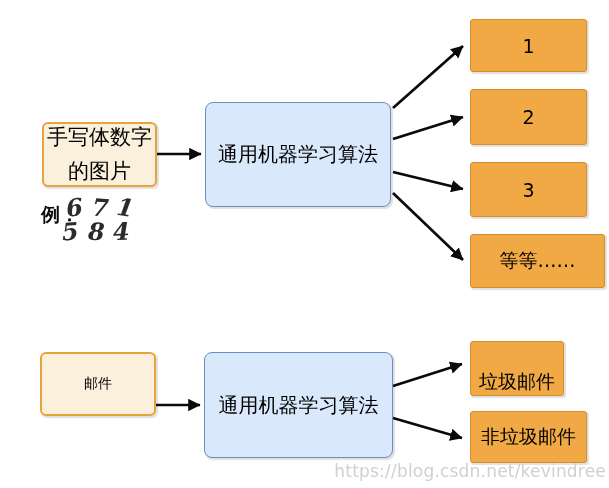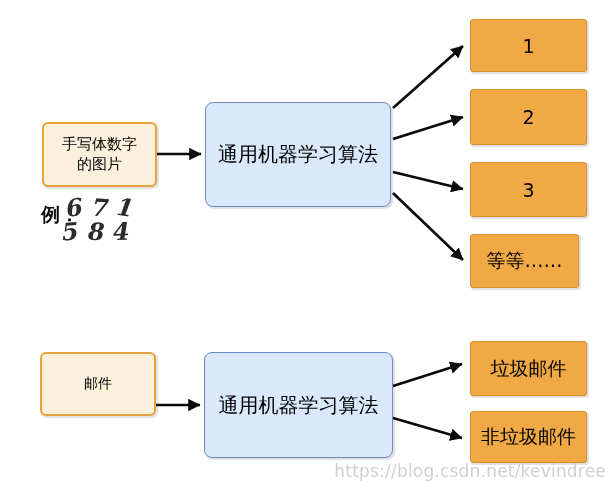--- a/index.html
+++ b/index.html
@@ -49,29 +49,29 @@
     border: 1.5px solid var(--blue-border, #6C8EBF);
     border-radius: 8px;
     font-size: 20px;
   }
   .node.orange {
     background: var(--orange-fill, #F0A944);
     border: 1.5px solid var(--orange-border, #D68E28);
     border-radius: 3px;
     font-size: 19px;
   }
-  .hw-box { left: 42px; top: 122px; width: 115px; height: 65px; font-size: 15px; line-height: 1.3; }
+  .hw-box { left: 42px; top: 122px; width: 115px; height: 65px; font-size: 21px; line-height: 1.3; justify-content: space-between; }
   .proc-top { left: 205px; top: 102px; width: 186px; height: 105px; }
   .out-1 { left: 470px; top: 19px;  width: 117px; height: 53px; }
   .out-2 { left: 470px; top: 89px;  width: 117px; height: 56px; }
   .out-3 { left: 470px; top: 162px; width: 117px; height: 55px; }
-  .out-4 { left: 470px; top: 234px; width: 109px; height: 54px; }
+  .out-4 { left: 470px; top: 234px; width: 135px; height: 54px; }
   .mail-box { left: 40px; top: 352px; width: 116px; height: 64px; font-size: 14px; }
   .proc-bottom { left: 204px; top: 352px; width: 189px; height: 106px; }
-  .out-a { left: 470px; top: 341px; width: 117px; height: 55px; }
+  .out-a { left: 470px; top: 341px; width: 94px; height: 55px; justify-content: flex-end; }
   .out-b { left: 470px; top: 411px; width: 117px; height: 52px; text-align: right; }
 
   .example-label {
     position: absolute;
     left: 41px;
     top: 202px;
     font-size: 19px;
     font-weight: 600;
     color: #0a0a0a;
   }

